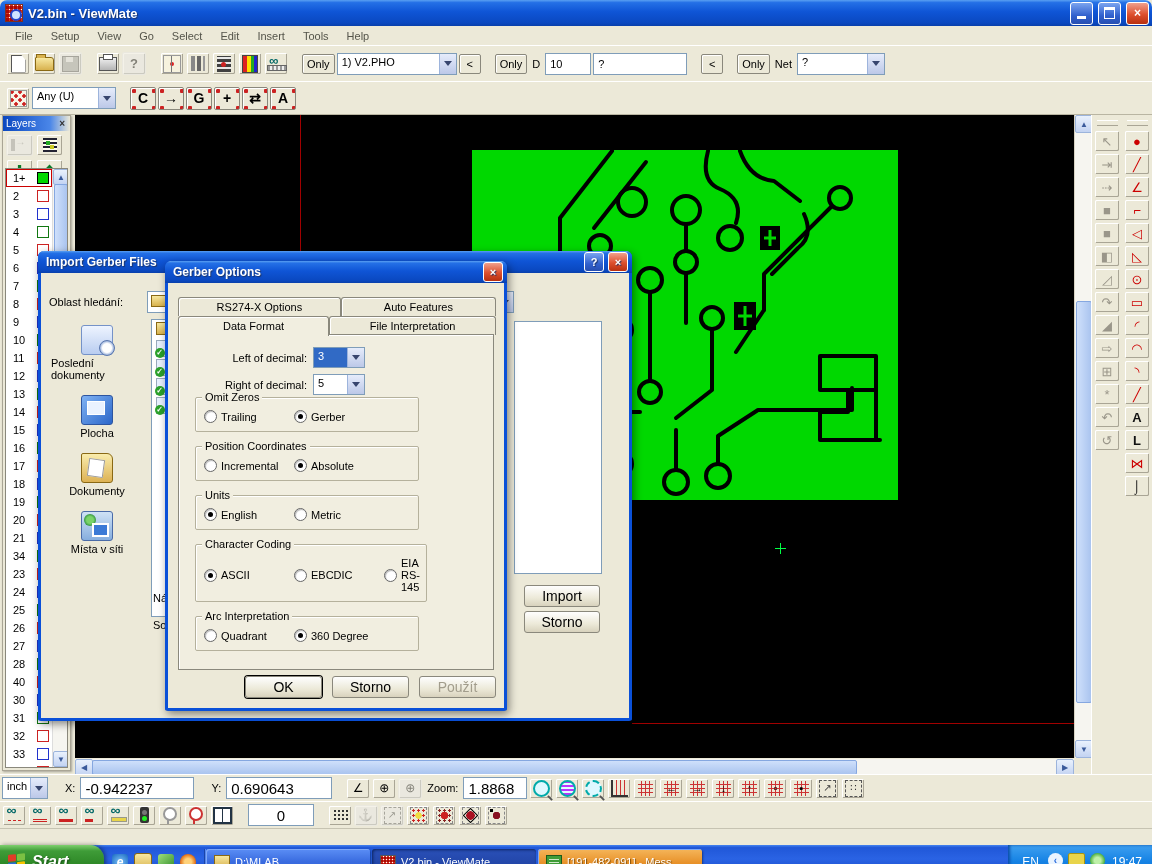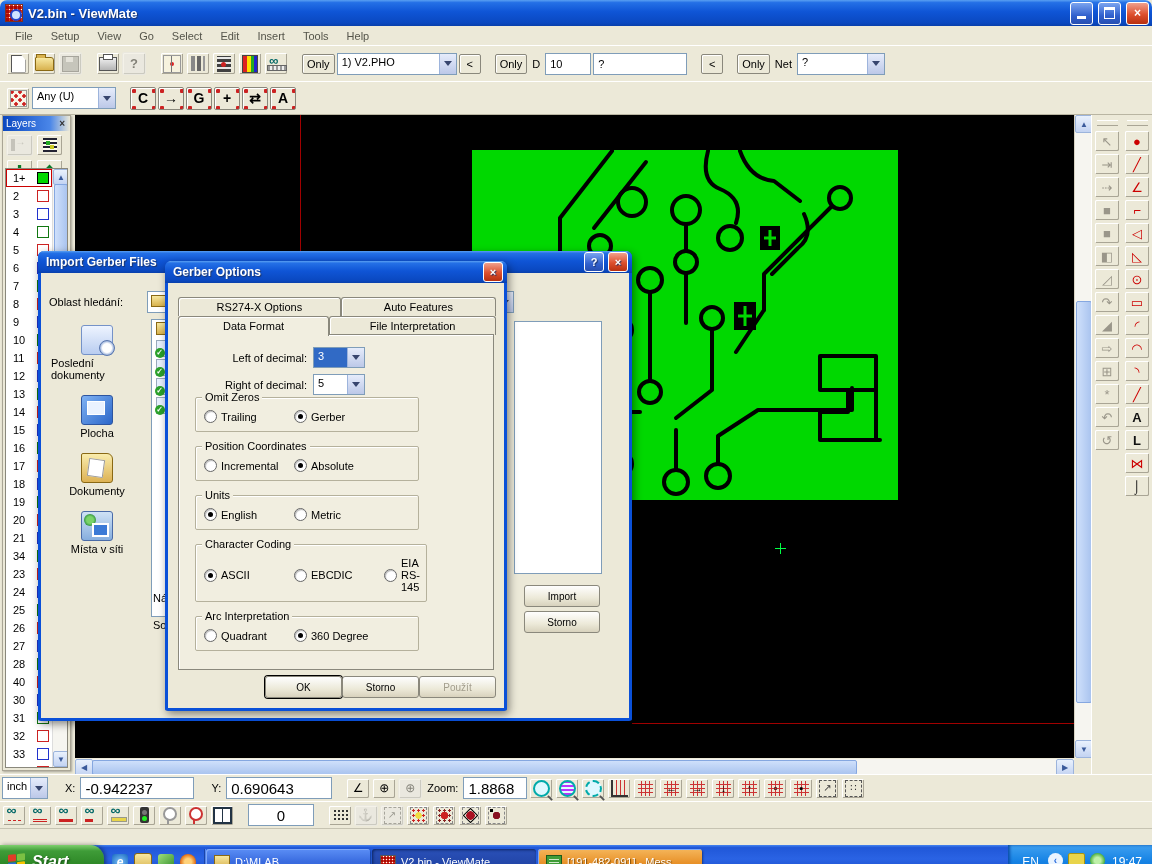--- a/index.html
+++ b/index.html
@@ -140,42 +140,42 @@
   .network-icon{background:linear-gradient(#cfe2f5,#86aede);border:1px solid #4a6ba8;}
   .network-icon::before{content:'';position:absolute;left:2px;top:2px;width:12px;height:12px;border-radius:50%;background:radial-gradient(#7ad46a 40%,#2c8c3c 75%);}
   .network-icon::after{content:'';position:absolute;right:3px;bottom:3px;width:13px;height:10px;background:#3b7ad6;border:2px solid #fff;}
   .filestrip{position:absolute;left:110px;top:68px;width:22px;height:292px;background:#fff;border:1px solid #7f9db9;padding:2px 1px;display:flex;flex-direction:column;gap:2px;align-items:center;}
   .file-ic{width:15px;height:15px;position:relative;background:#e8f0fe;border:1px solid #9ab;}
   .file-ic.folder{background:linear-gradient(#f7e8a0,#d8b24e);border:1px solid #8a6914;height:11px;margin-bottom:3px;}
   .file-ic .chk{position:absolute;left:-2px;bottom:-2px;width:10px;height:10px;border-radius:50%;background:#2ba12b;color:#fff;font-size:8px;line-height:10px;text-align:center;font-weight:bold;}
   .fname-lbl{position:absolute;left:112px;top:341px;}
   .ftype-lbl{position:absolute;left:112px;top:368px;}
   .preview{position:absolute;left:473px;top:70px;width:86px;height:251px;background:#fff;border:1px solid #7f9db9;}
-  .xpbtn{height:22px;background:linear-gradient(180deg,#fefefe,#ece9d8 60%,#d8d2bd);border:1px solid #8a887c;border-radius:3px;font-size:10px;padding:0 8px;}
+  .xpbtn{height:22px;background:linear-gradient(180deg,#fefefe,#ece9d8 60%,#d8d2bd);border:1px solid #8a887c;border-radius:3px;font-size:14px;padding:0 8px;}
   .imp-btn{position:absolute;left:483px;top:334px;width:76px;}
   .imp-cancel{position:absolute;left:483px;top:360px;width:76px;}
   
   .tabs{position:absolute;left:10px;top:36px;right:8px;}
   .tabrow{display:flex;}
   .tab{height:18px;line-height:18px;text-align:center;background:#ece9d8;border:1px solid #8a887c;border-bottom:none;border-radius:3px 3px 0 0;box-shadow:inset 1px 1px 0 #fff;}
   .tab.t-rs{flex:1.05;} .tab.t-af{flex:1;} .tab.t-df{flex:0.95;position:relative;z-index:2;height:19px;background:#f1eee0;} .tab.t-fi{flex:1.05;}
   .tabpane{position:absolute;left:10px;top:73px;width:314px;height:334px;background:#f1eee0;border:1px solid #8a887c;box-shadow:inset 1px 1px 0 #fff;}
   .decrow{display:flex;align-items:center;justify-content:flex-start;margin:12px 0 6px 0;}
   .decrow .dlabel{width:128px;text-align:right;padding-right:6px;}
   .deccombo{width:50px;height:19px;}
   .deccombo .val.hl{background:#316ac5;color:#fff;}
   .groups{position:absolute;left:16px;top:62px;width:224px;}
   .group{border:1px solid #b5b19c;border-radius:2px;box-shadow:1px 1px 0 #fff inset;margin:0 0 14px 0;position:relative;padding:12px 6px 8px 8px;}
   .gtitle{position:absolute;top:-7px;left:6px;background:#f1eee0;padding:0 3px;}
   .gopts{display:flex;gap:4px;}
   .ropt{display:flex;align-items:center;gap:4px;min-width:86px;}
   .ropt:nth-child(3){min-width:0;}
   .radio{width:11px;height:11px;border-radius:50%;background:#fff;border:1px solid #666;box-shadow:inset 1px 1px 1px #bbb;position:relative;flex:none;}
   .radio.on::after{content:'';position:absolute;inset:3px;border-radius:50%;background:#000;}
-  .gbtns{position:absolute;left:0;right:8px;bottom:10px;display:flex;justify-content:flex-end;gap:0;}
+  .gbtns{position:absolute;left:0;right:8px;bottom:10px;display:flex;justify-content:flex-end;gap:10px;}
   .gbtns .xpbtn{width:77px;}
   .xpbtn.default{box-shadow:0 0 0 1px #000;}
   .xpbtn.disabled{color:#a29d8c;}
   
   .status{height:26px;display:flex;align-items:center;gap:2px;padding-left:2px;background:#ece9d8;border-top:1px solid #fff;}
   .status .field{font-size:15px;}
   .x-field{width:104px;} .y-field{width:96px;} .zoom-field{width:54px;} .d-field{width:36px;} .q-field{width:84px;} .cnt-field{width:56px;justify-content:center;}
   .unit-combo{width:44px;}
   .sicon{width:22px;height:21px;font-size:12px;}
   .i-mag{width:13px;height:13px;border:2px solid #0aa;border-radius:50%;position:relative;background:#dff8ff;}

